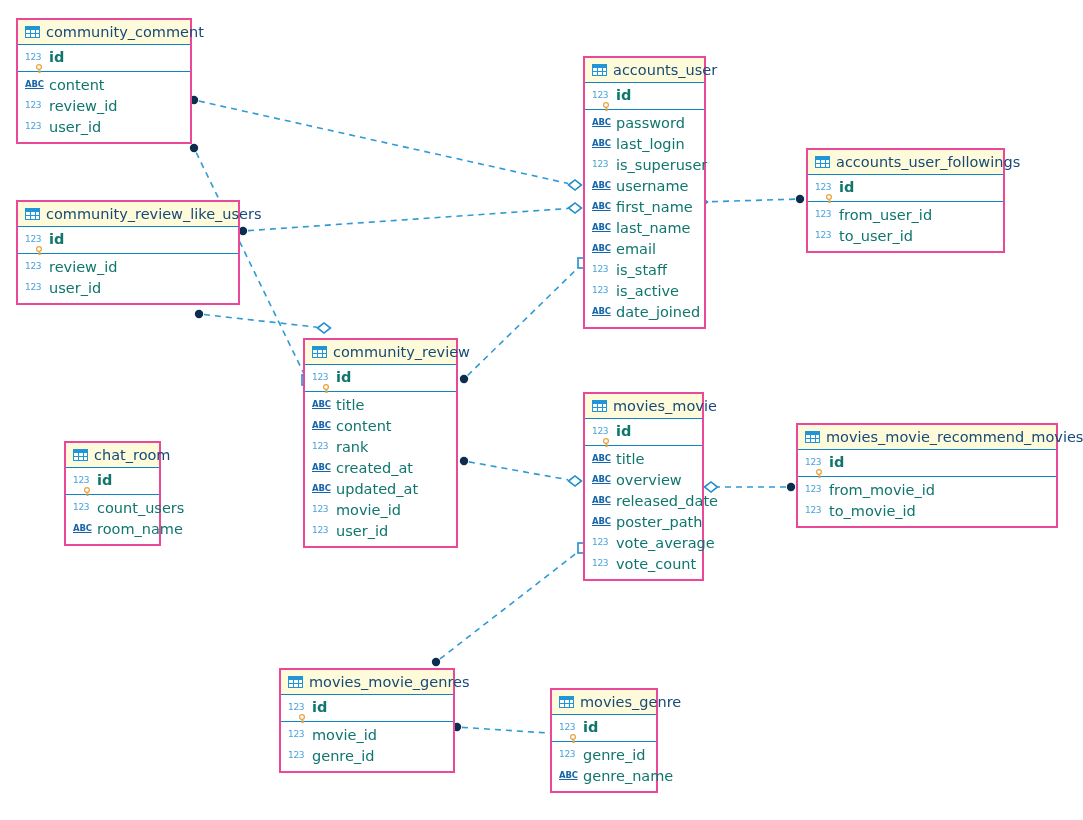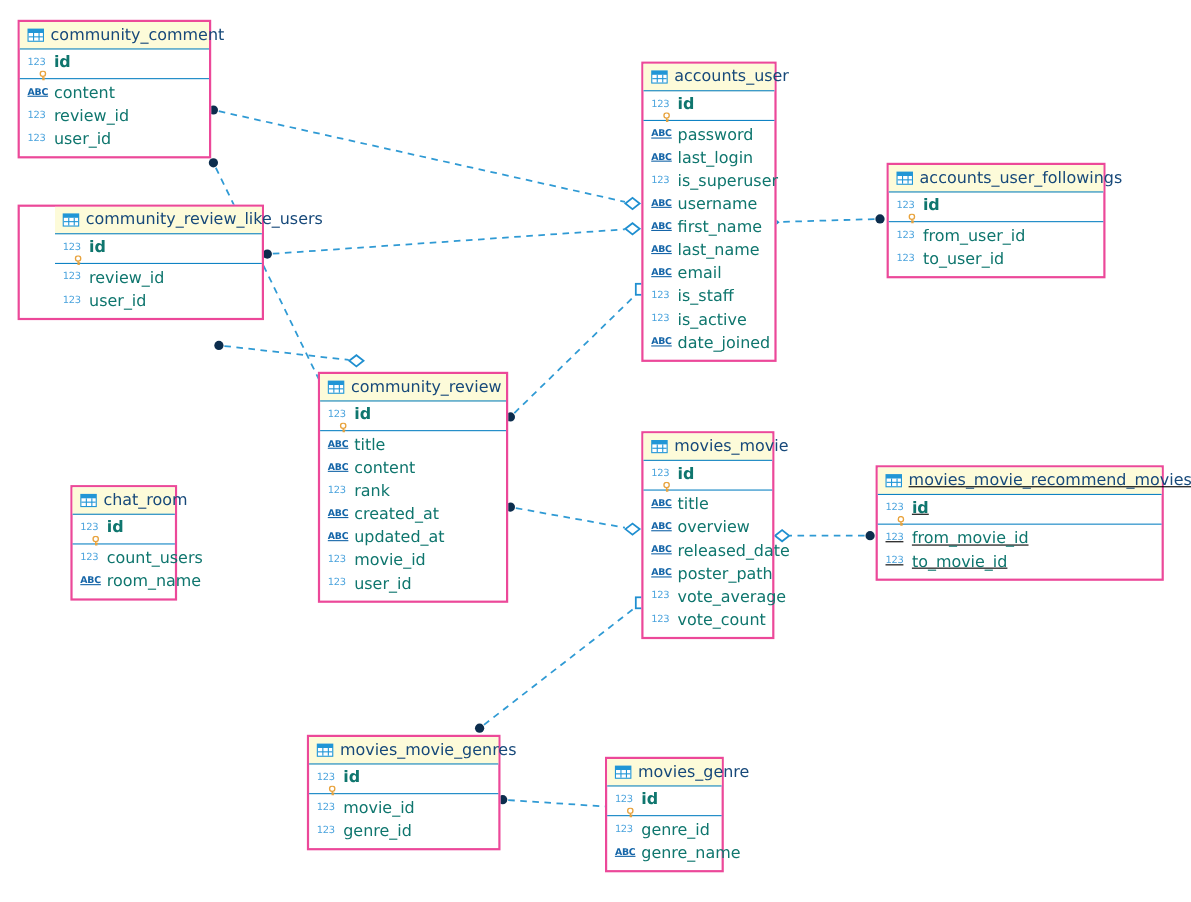--- a/index.html
+++ b/index.html
@@ -262,21 +262,21 @@
         <div class="col">
           <span class="dt dt-123">123</span>
           <span class="col-name">review_id</span>
         </div>
         <div class="col">
           <span class="dt dt-123">123</span>
           <span class="col-name">user_id</span>
         </div>
       </div>
     </div>
-    <div class="entity" id="ent-community_review_like_users" style="left: 16px; top: 186px; width: 224px; padding-left: 32px;">
+    <div class="entity" id="ent-community_review_like_users" style="left: 16px; top: 200px; width: 224px;">
       <div class="ent-header">
         <span class="tbl-icon">
           <i class="tb-frame"></i>
           <i class="tb-inner"></i>
           <i class="tb-c1"></i>
           <i class="tb-c2"></i>
           <i class="tb-r1"></i>
         </span>
         <span class="ent-title">community_review_like_users</span>
       </div>
@@ -334,21 +334,21 @@
         <div class="col">
           <span class="dt dt-123">123</span>
           <span class="col-name">count_users</span>
         </div>
         <div class="col">
           <span class="dt dt-abc">ABC</span>
           <span class="col-name">room_name</span>
         </div>
       </div>
     </div>
-    <div class="entity" id="ent-community_review" style="left: 289px; top: 338px; width: 173px;">
+    <div class="entity" id="ent-community_review" style="left: 303px; top: 338px; width: 155px;">
       <div class="ent-header">
         <span class="tbl-icon">
           <i class="tb-frame"></i>
           <i class="tb-inner"></i>
           <i class="tb-c1"></i>
           <i class="tb-c2"></i>
           <i class="tb-r1"></i>
         </span>
         <span class="ent-title">community_review</span>
       </div>
@@ -546,21 +546,21 @@
         <div class="col">
           <span class="dt dt-123">123</span>
           <span class="col-name">vote_average</span>
         </div>
         <div class="col">
           <span class="dt dt-123">123</span>
           <span class="col-name">vote_count</span>
         </div>
       </div>
     </div>
-    <div class="entity" id="ent-movies_movie_recommend_movies" style="left: 796px; top: 423px; width: 262px; text-decoration: underline;">
+    <div class="entity" id="ent-movies_movie_recommend_movies" style="left: 796px; top: 423px; width: 262px;">
       <div class="ent-header">
         <span class="tbl-icon">
           <i class="tb-frame"></i>
           <i class="tb-inner"></i>
           <i class="tb-c1"></i>
           <i class="tb-c2"></i>
           <i class="tb-r1"></i>
         </span>
         <span class="ent-title">movies_movie_recommend_movies</span>
       </div>

